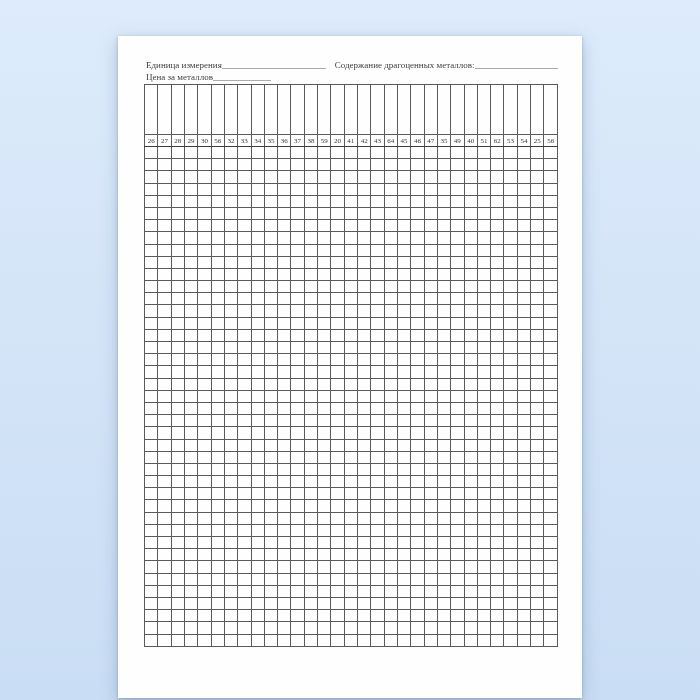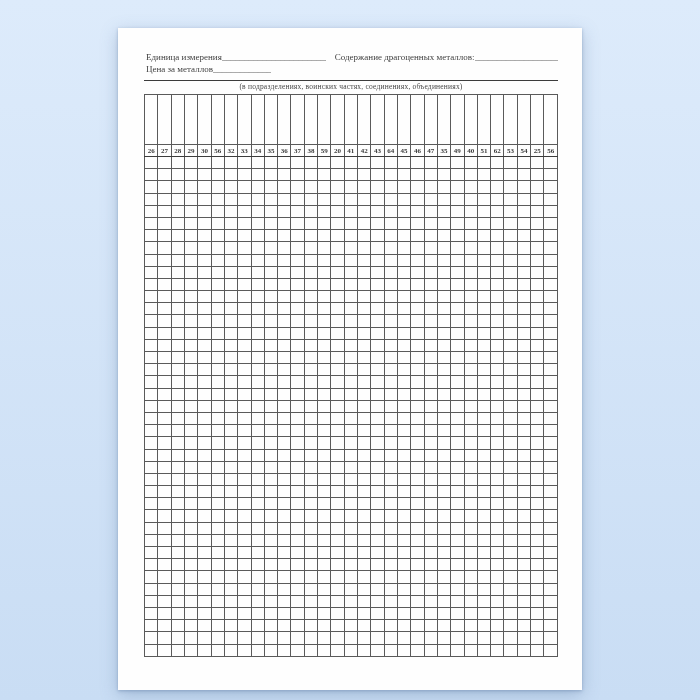--- a/index.html
+++ b/index.html
@@ -8,21 +8,21 @@
     --ink:#3f3f3f;
     --page-bg:#fefefe;
   }
   html,body{margin:0;padding:0;}
   body{
     width:700px;height:700px;position:relative;overflow:hidden;
     font-family:"Liberation Serif","DejaVu Serif",serif;
     background:linear-gradient(180deg,#ddebfb 0%,#d7e7f9 55%,#c9ddf4 100%);
   }
   .page{
-    position:absolute;left:118px;top:28px;width:464px;height:662px;
+    position:absolute;left:118px;top:36px;width:464px;height:662px;
     background:var(--page-bg);
     box-shadow:0 1px 3px rgba(90,120,160,.45),0 5px 16px rgba(90,120,160,.35);
   }
   .inner{padding:24px 24px 0 26px;}
   .form-header{margin-left:2px;color:var(--ink);}
   .form-line{
     display:flex;align-items:baseline;white-space:nowrap;
     font-size:9px;line-height:11.5px;color:var(--ink);
   }
   .blank{
@@ -45,21 +45,20 @@
   }
   table.grid td{
     border:1px solid var(--line);padding:0;overflow:hidden;
   }
   tr.spacer-row td{height:49px;}
   tr.number-row td{
     height:11px;border-top:1.8px solid var(--line-heavy);
     border-bottom:1.8px solid var(--line-heavy);
     font-size:7px;text-align:center;vertical-align:middle;color:#3a3a3a;
     font-family:"Liberation Serif","DejaVu Serif",serif;
-    font-weight:bold;
   }
   tbody.body-rows td{height:11.2px;}
 </style>
 </head>
 <body style="background: linear-gradient(rgb(221, 235, 251) 0%, rgb(201, 221, 244) 100%);">
 
 <div class="page">
   <div class="inner">
 
     <div class="form-header">
@@ -68,24 +67,20 @@
         <span class="blank blank-unit">______________________________</span>
         <span>Содержание драгоценных металлов:</span>
         <span class="blank blank-metals">______________________________</span>
       </div>
       <div class="form-line">
         <span>Цена за металлов </span>
         <span class="blank blank-price">____________________</span>
       </div>
     </div>
 
-    <div class="caption-block">
-      <div class="caption-rule"></div>
-      <div class="caption-text">(в подразделениях, воинских частях, соединениях, объединениях)</div>
-    </div>
 
     <table class="grid">
       <thead>
           <tr class="spacer-row">
             <td></td>
             <td></td>
             <td></td>
             <td></td>
             <td></td>
             <td></td>

